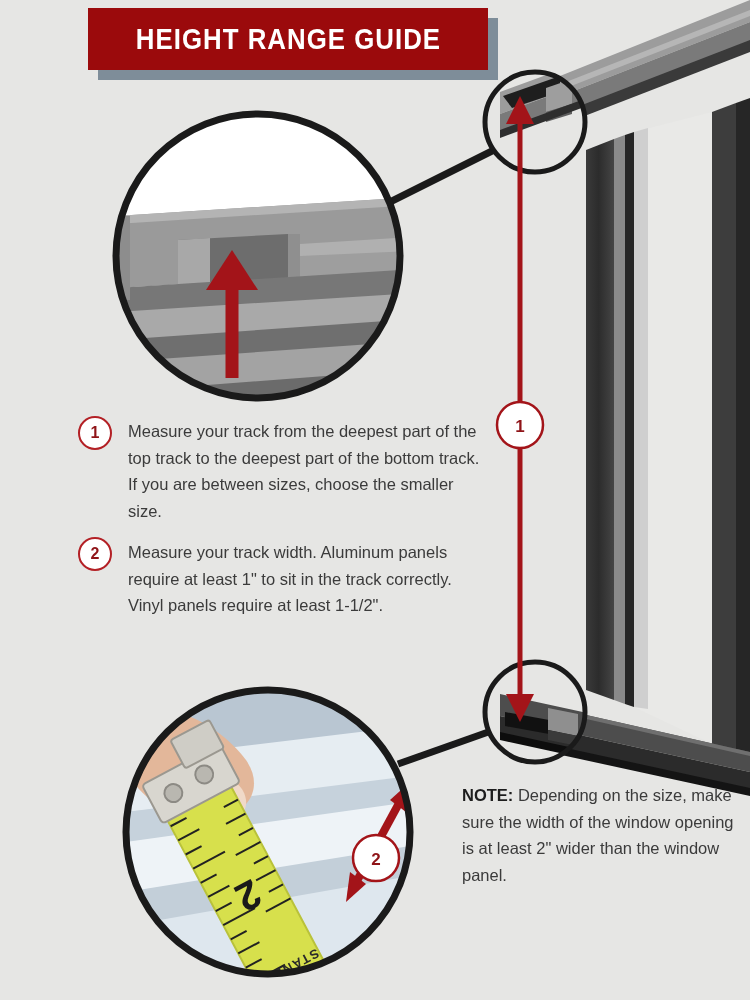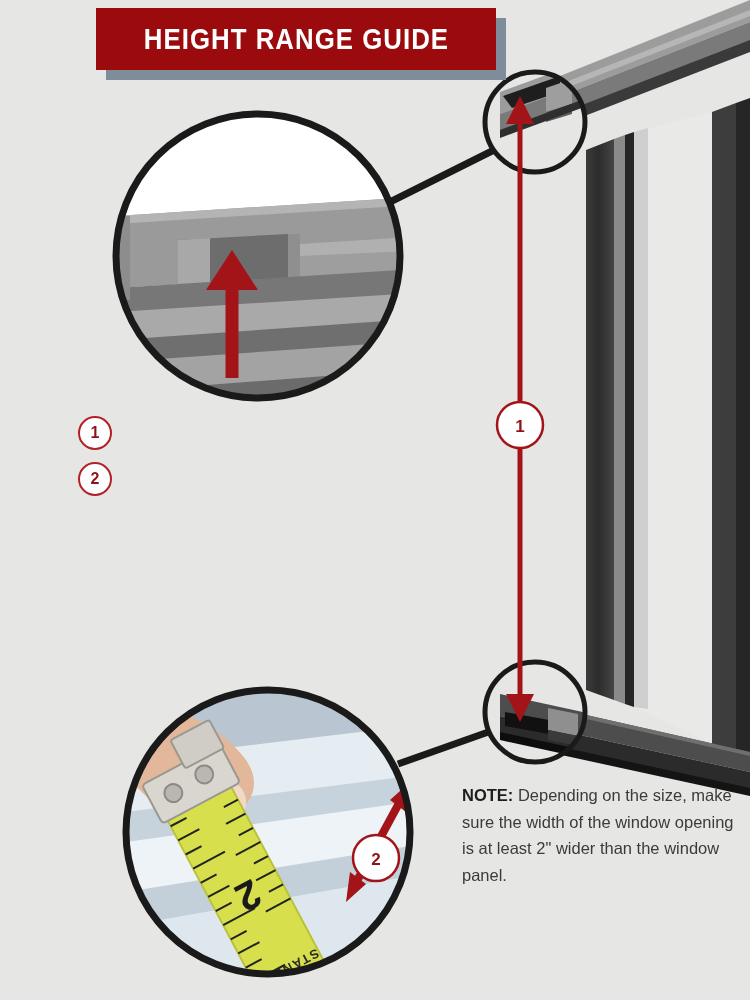--- a/index.html
+++ b/index.html
@@ -16,21 +16,20 @@
 
   
   #title-banner {
     position:absolute;
     left:88px; top:8px;
     width:400px; height:62px;
     background:#9b0a0c;
     box-shadow:10px 10px 0 0 #7e8d99;
     display:flex; align-items:center; justify-content:center;
     z-index:40;
-    margin-left:8px;
   }
   #title-banner .txt {
     color:#ffffff;
     font-family:"Liberation Sans Narrow","Liberation Sans",sans-serif;
     font-size:30px;
     font-weight:700;
     letter-spacing:1.2px;
     transform:scaleX(0.86);
     white-space:nowrap;
   }
@@ -279,24 +278,26 @@
   </svg>
 
   <div id="title-banner">
     <span class="txt">HEIGHT RANGE GUIDE</span>
   </div>
 
   <div id="steps">
 
     <div class="step">
       <div class="step-badge">1</div>
+      <div class="step-text">Measure your track from the deepest part of the top track to the deepest part of the bottom track. If you are between sizes, choose the smaller size.</div>
     </div>
 
     <div class="step">
       <div class="step-badge">2</div>
+      <div class="step-text">Measure your track width. Aluminum panels require at least 1" to sit in the track correctly. Vinyl panels require at least 1-1/2".</div>
     </div>
 
   </div>
 
   <div id="note-block">
     <span class="note-label">NOTE:</span><span> Depending on the size, make sure the width of the window opening is at least 2" wider than the window panel.</span>
   </div>
 
 </div>
 

